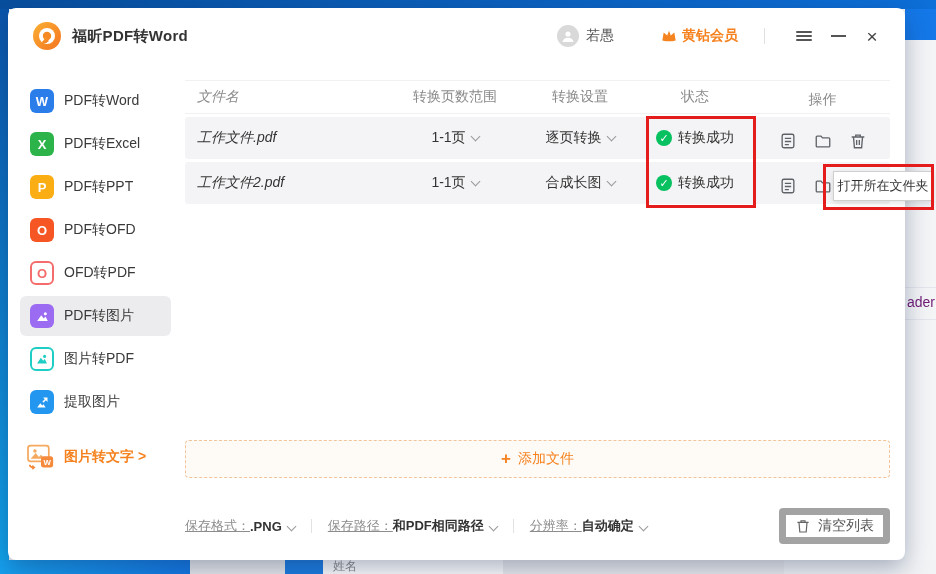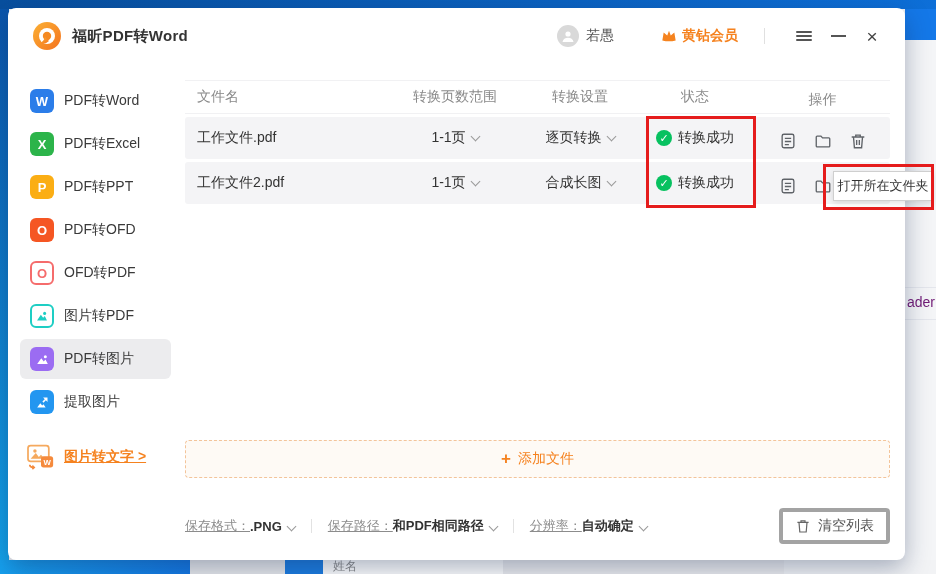--- a/index.html
+++ b/index.html
@@ -50,30 +50,30 @@
   .nav-item.selected { background:#ececee; }
   .nav-badge { width:24px; height:24px; border-radius:6px; color:#fff; font-size:13px; font-weight:bold;
     display:flex; align-items:center; justify-content:center; margin-right:10px; flex-shrink:0; }
   .nb-word { background:#2b7de9; } .nb-excel { background:#2cb44a; }
   .nb-ppt  { background:#fbae14; } .nb-ofd  { background:#f55623; }
   .nb-outline-pink { background:#fff; border:2px solid #f56c6c; color:#f56c6c; }
   .nb-img-purple { background:#9b6cf2; } .nb-outline-teal { background:#fff; border:2px solid #1ecec4; }
   .nb-img-blue { background:#2396f0; }
   .nav-label { font-size:14px; color:#3a3a3a; white-space:nowrap; }
   .nav-ocr { display:flex; align-items:center; margin:22px 14px 0 18px; cursor:pointer; }
-  .nav-ocr .ocr-label { color:#f5821f; font-size:14px; font-weight:bold; margin-left:8px; white-space:nowrap;text-decoration:underline; }
+  .nav-ocr .ocr-label { color:#f5821f; font-size:14px; font-weight:bold; margin-left:8px; white-space:nowrap; }
 
   
   .content { flex:1; display:flex; flex-direction:column; min-width:0; }
   .table-wrap { margin:16px 15px 0 0; }
   .thead { display:flex; align-items:center; height:34px; border-top:1px solid #f1f1f3; border-bottom:1px solid #f1f1f3;
     color:#8a8a8a; font-size:14px; }
   .trow { display:flex; align-items:center; height:42px; background:#f4f4f6; border-radius:3px; margin-top:3px;
     font-size:14px; color:#333; }
-  .col-name { width:200px; padding-left:12px; text-align:left; white-space:nowrap; overflow:hidden; }
+  .col-name { width:200px; padding-left:12px; text-align:left; white-space:nowrap; overflow:hidden;font-style:italic; }
   .col-range { width:140px; text-align:center; }
   .col-setting { width:110px; text-align:center; }
   .col-status { width:120px; display:flex; align-items:center; justify-content:center; }
   .col-ops { width:135px; display:flex; align-items:center; justify-content:center; gap:15px;margin-top:6px; }
   .cell-select { cursor:pointer; white-space:nowrap; }
   .chev { display:inline-block; width:7px; height:7px; border-right:1.5px solid #9a9a9a; border-bottom:1.5px solid #9a9a9a;
     transform:rotate(45deg); margin-left:6px; vertical-align:2px; }
   .check { width:16px; height:16px; border-radius:50%; background:#07c160; color:#fff; font-size:11px; font-weight:bold;
     display:flex; align-items:center; justify-content:center; margin-right:6px; flex-shrink:0; }
   .op-icon { width:20px; height:20px; color:#5f6368; cursor:pointer; display:flex; align-items:center; justify-content:center; }
@@ -85,21 +85,21 @@
     display:flex; align-items:center; justify-content:center; cursor:pointer; }
   .add-plus { color:#f5821f; font-size:17px; font-weight:bold; margin-right:7px; }
   .add-label { color:#f5821f; font-size:14px; }
 
   
   .footer { height:36px; margin:0 15px 16px 0; display:flex; align-items:center; }
   .selector { display:flex; align-items:center; cursor:pointer; white-space:nowrap; }
   .sel-label { color:#8c8c8c; font-size:13px;text-decoration:underline; }
   .sel-value { color:#333; font-size:13px; font-weight:bold; }
   .f-sep { width:1px; height:14px; background:#e2e2e2; margin:0 16px; }
-  .btn-clear { margin-left:auto; width:111px; height:36px; border:4px solid #a3a3a3; border-radius:4px; background:#fff;
+  .btn-clear { margin-left:auto; width:111px; height:36px; border:7px solid #a3a3a3; border-radius:4px; background:#fff;
     display:flex; align-items:center; justify-content:center; gap:7px; color:#555; font-size:14px; cursor:pointer; }
   .btn-start { margin-left:13px; width:92px; height:36px; border-radius:4px; background:#f78d3f; color:#fff;
     font-size:15px; display:flex; align-items:center; justify-content:center; cursor:pointer; letter-spacing:2px; }
 
   
   .tooltip { position:absolute; left:833px; top:171px; width:100px; height:30px; background:#fff;
     border:1px solid #cfcfcf; box-shadow:0 2px 6px rgba(0,0,0,.12); font-size:13px; color:#333;
     display:flex; align-items:center; justify-content:center; white-space:nowrap; z-index:40; }
   .anno { position:absolute; border:3px solid #e51c1c; z-index:50; pointer-events:none; }
   .anno-status { left:646px; top:116px; width:110px; height:92px; }
@@ -188,37 +188,37 @@
           <span class="nav-label">PDF转PPT</span>
         </div>
         <div class="nav-item">
           <span class="nav-badge nb-ofd">O</span>
           <span class="nav-label">PDF转OFD</span>
         </div>
         <div class="nav-item">
           <span class="nav-badge nb-outline-pink">O</span>
           <span class="nav-label">OFD转PDF</span>
         </div>
-        <div class="nav-item">
-          <span class="nav-badge nb-outline-teal">
-            <svg width="14" height="14" viewBox="0 0 24 24">
-                <circle cx="16.5" cy="7.5" r="2.6" fill="#1ecec4"></circle>
-                <path d="M3.5 19.5 L10 10 L14 15.2 L16.8 12 L20.5 19.5 Z" fill="#1ecec4"></path>
-              </svg>
-          </span>
-          <span class="nav-label">图片转PDF</span>
-        </div>
         <div class="nav-item selected">
           <span class="nav-badge nb-img-purple">
             <svg width="15" height="15" viewBox="0 0 24 24">
                 <circle cx="16.5" cy="7.5" r="2.4" fill="#fff"></circle>
                 <path d="M3.5 19 L10 10 L14 15.2 L16.8 12 L20.5 19 Z" fill="#fff"></path>
               </svg>
           </span>
           <span class="nav-label">PDF转图片</span>
+        </div>
+        <div class="nav-item">
+          <span class="nav-badge nb-outline-teal">
+            <svg width="14" height="14" viewBox="0 0 24 24">
+                <circle cx="16.5" cy="7.5" r="2.6" fill="#1ecec4"></circle>
+                <path d="M3.5 19.5 L10 10 L14 15.2 L16.8 12 L20.5 19.5 Z" fill="#1ecec4"></path>
+              </svg>
+          </span>
+          <span class="nav-label">图片转PDF</span>
         </div>
         <div class="nav-item">
           <span class="nav-badge nb-img-blue">
             <svg width="15" height="15" viewBox="0 0 24 24">
                 <path d="M13 4 H20 V11 L17.4 8.4 L13.6 12.2 L11.8 10.4 L15.6 6.6 Z" fill="#fff"></path>
                 <path d="M3.5 20 L8.5 13 L11.5 16.8 L13.6 14.6 L17 20 Z" fill="#fff"></path>
               </svg>
           </span>
           <span class="nav-label">提取图片</span>
         </div>

